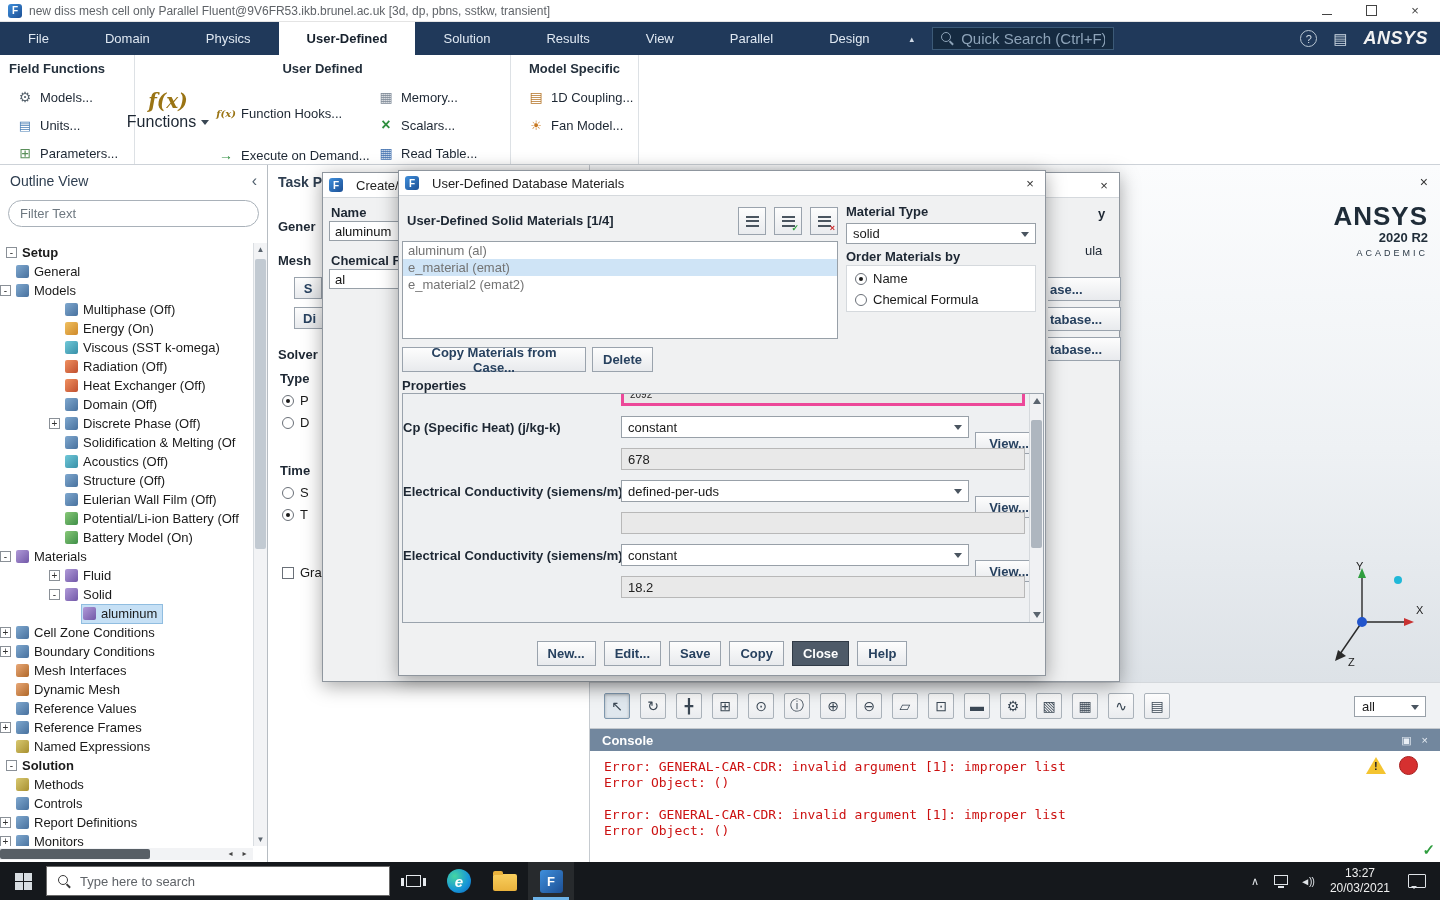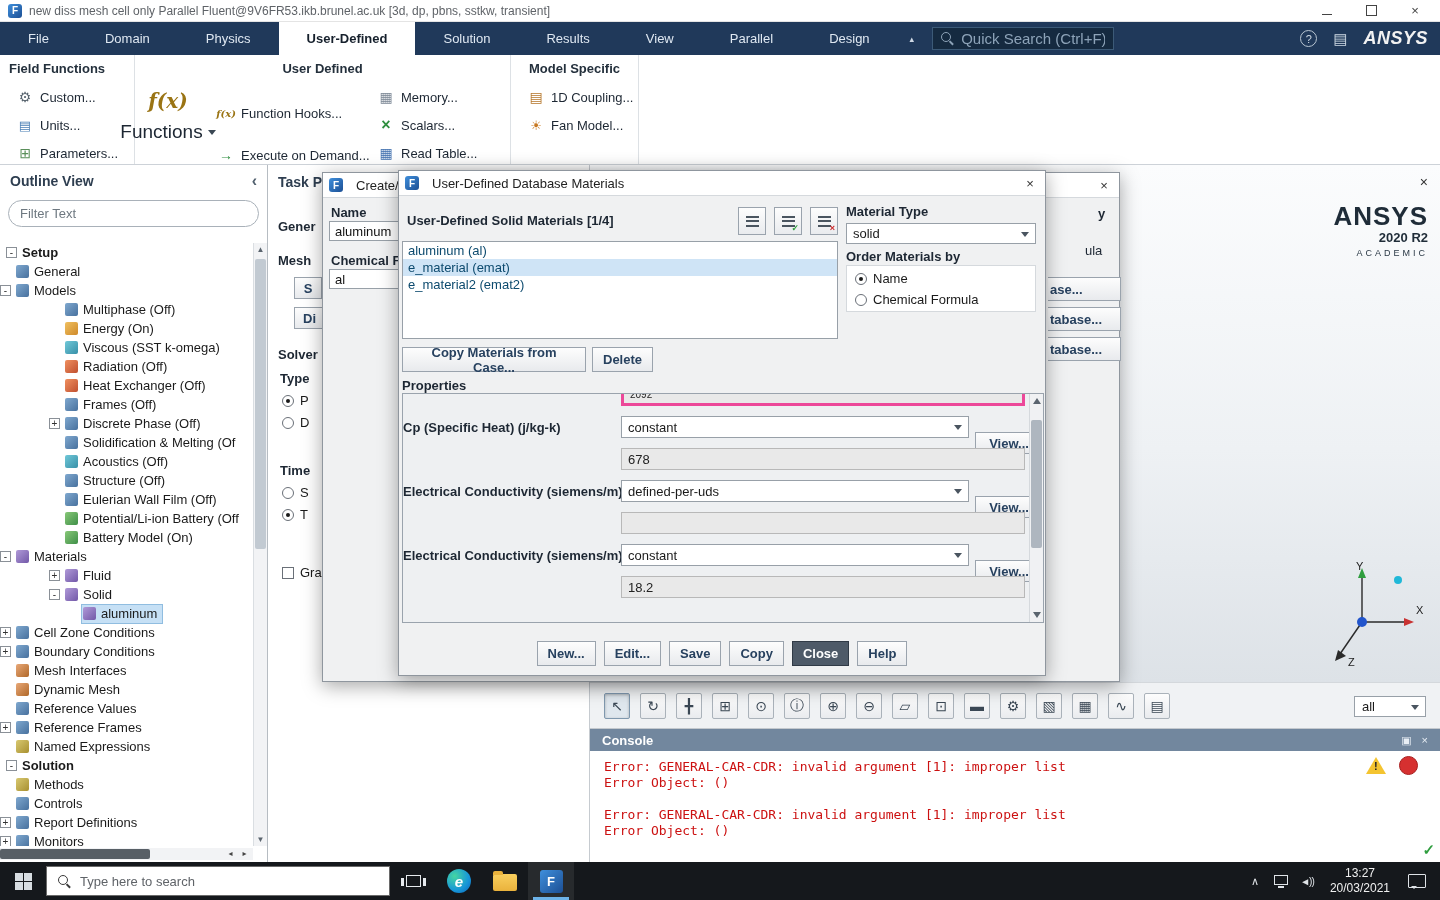--- a/index.html
+++ b/index.html
@@ -46,28 +46,28 @@
   [data-name="function-hooks-icon"]::before { content:"f(x)"; font-family:"DejaVu Serif",serif; font-style:italic; font-weight:bold; color:#9a7414; font-size:10px; }
   [data-name="execute-demand-icon"]::before { content:"→"; color:#2f8f3f; font-weight:bold; font-size:14px; }
   [data-name="memory-icon"]::before { content:"▦"; color:#7a8694; font-size:14px; }
   [data-name="scalars-icon"]::before { content:"×"; color:#2f8f3f; font-weight:bold; font-size:16px; }
   [data-name="read-table-icon"]::before { content:"▦"; color:#3f6fae; font-size:14px; }
   [data-name="coupling-icon"]::before { content:"▤"; color:#b5762a; font-size:14px; }
   [data-name="fan-icon"]::before { content:"☀"; color:#c87820; font-size:13px; }
   .ud-cols { display:flex; }
   .funcs-btn { width:66px; display:flex; flex-direction:column; align-items:center; padding-top:6px; }
   .funcs-ico { font-family:"DejaVu Serif",serif; font-style:italic; font-weight:bold; color:#9a7414; font-size:20px; }
-  .funcs-lbl { font-size:19px; color:#1d2733; display:flex; align-items:center; gap:5px; margin-top:8px; }
+  .funcs-lbl { font-size:16px; color:#1d2733; display:flex; align-items:center; gap:5px; }
   .caret { width:0; height:0; border:4px solid transparent; border-top:5px solid #3a4754; margin-top:4px; }
   .ud-cola { width:160px; padding-top:16px; }
   .ud-colb { width:140px; }
 
   
   .sidebar { position:absolute; left:0; top:165px; width:268px; height:697px; background:#fff; border-right:1px solid #b6bcc2; }
-  .ov-head { display:flex; align-items:center; height:32px; padding:0 10px; font-weight:bold; color:#2e3e50; font-size:14px; }
+  .ov-head { display:flex; align-items:center; height:32px; padding:0 10px; font-weight:normal; color:#2e3e50; font-size:14px; }
   .ov-collapse { margin-left:auto; color:#51606e; font-size:16px; }
   .filter { margin:3px 8px 8px 8px; height:27px; border:1px solid #a9b1b9; border-radius:14px; display:flex; align-items:center; padding:0 11px; }
   .filter input { border:0; outline:0; width:100%; font-size:13px; color:#333; font-family:inherit; }
   .filter input::placeholder { color:#6e7880; }
   .tree { position:absolute; left:0; top:78px; right:14px; bottom:16px; overflow:hidden; }
   .trow { display:flex; align-items:center; height:19px; white-space:nowrap; }
   .exp { width:11px; height:11px; border:1px solid #8a9097; background:#fff; color:#333; font-size:10px; line-height:9px; text-align:center; margin-right:4px; flex:0 0 auto; }
   .exp:empty { visibility:hidden; }
   .lvl0 { padding-left:6px; } .lvl1 { } .lvl2 { padding-left:49px; } .lvl3 { padding-left:67px; }
   .row-inner { display:flex; align-items:center; height:18px; padding:0 5px 0 1px; }
@@ -142,21 +142,21 @@
   .fragbtns { position:absolute; left:725px; top:104px; width:73px; }
   .bfrag-btn { width:73px; height:24px; margin-bottom:6px; border:1px solid #9aa3ad; border-left:0; background:linear-gradient(#fdfdfd,#e8eaed); font-weight:bold; color:#27415f; font-size:13px; display:flex; align-items:center; padding-left:2px; overflow:hidden; white-space:nowrap; }
   .flabel { position:absolute; font-weight:bold; color:#1d2733; white-space:nowrap; }
   .sortbtn { position:absolute; width:28px; height:28px; border:1px solid #9aa3ad; background:linear-gradient(#fdfdfd,#e9ebee); display:flex; align-items:center; justify-content:center; }
   .bars { width:13px; height:11px; background:repeating-linear-gradient(to bottom,#4a5560 0,#4a5560 2px,transparent 2px,transparent 4.5px); }
   .sort-mark { position:absolute; right:2px; bottom:1px; font-size:9px; font-weight:bold; }
   .mk-green { color:#2f9e3f; } .mk-red { color:#cc2222; }
   .wsel { position:absolute; height:21px; background:#fff; border:1px solid #98a0a8; font-size:13px; padding:2px 20px 0 6px; white-space:nowrap; overflow:hidden; }
   .wsel::after { content:""; position:absolute; right:6px; top:8px; border:4px solid transparent; border-top:5px solid #4a5560; }
   .mlist { position:absolute; left:3px; top:70px; width:436px; height:98px; background:#fff; border:1px solid #98a0a8; overflow:hidden; }
-  .mrow { height:17px; line-height:17px; padding-left:5px; font-size:13px; color:#0c4a6e; white-space:nowrap; }
+  .mrow { height:17px; line-height:17px; padding-left:5px; font-size:13px; color:#737373; white-space:nowrap; }
   .mrow.sel { background:#cfe4f6; }
   .radio-panel { position:absolute; left:447px; top:94px; width:190px; height:47px; background:#fff; border:1px solid #d5d9dd; padding-top:2px; }
   .radio-row { display:flex; align-items:center; gap:6px; height:21px; padding-left:8px; white-space:nowrap; }
   .btn { height:25px; border:1px solid #9aa3ad; background:linear-gradient(#fdfdfd,#e8eaed); font-weight:bold; color:#27415f; font-size:13px; padding:0 10px; font-family:inherit; display:flex; align-items:center; justify-content:center; }
   .btn.dark { background:#4e5a68; color:#fff; border-color:#303a46; }
   .copy-btn { position:absolute; left:3px; top:176px; width:184px; }
   .del-btn { position:absolute; left:193px; top:176px; }
   .props { position:absolute; left:3px; top:222px; width:642px; height:230px; border:1px solid #9aa3ad; background:#eef0f2; overflow:hidden; }
   .cutfield { position:absolute; left:218px; top:-10px; width:404px; height:22px; background:#e9e9e9; border:3px solid #ec4899; font-size:10px; padding:2px 6px; color:#222; }
   .prows { position:absolute; left:0; top:22px; width:624px; }
@@ -238,21 +238,21 @@
       <span class="doc-ico" data-name="docs-icon">▤</span>
       <span class="brand" data-name="ansys-brand-logo">ANSYS</span>
     </span>
   </div>
 
   <div class="ribbon-body" data-name="ribbon-body">
     <div class="rgroup rg-ff" data-name="group-field-functions">
       <div class="rg-label" data-name="group-label">Field Functions</div>
       <div class="ritem" data-name="custom-button">
         <span class="ric" data-name="custom-icon"></span>
-        <span data-name="custom-label">Custom...</span>
+        <span data-name="custom-label">Models...</span>
       </div>
       <div class="ritem" data-name="units-button">
         <span class="ric" data-name="units-icon"></span>
         <span data-name="units-label">Units...</span>
       </div>
       <div class="ritem" data-name="parameters-button">
         <span class="ric" data-name="parameters-icon"></span>
         <span data-name="parameters-label">Parameters...</span>
       </div>
     </div>
@@ -377,21 +377,21 @@
           <span class="row-inner">
             <span class="ticon" data-name="heat-exchanger-icon"></span>
             <span class="tlabel" data-name="tree-item-label">Heat Exchanger (Off)</span>
           </span>
         </div>
 
         <div class="trow lvl2" data-name="tree-item">
           <span class="exp" data-name="expander-icon"></span>
           <span class="row-inner">
             <span class="ticon" data-name="species-icon"></span>
-            <span class="tlabel" data-name="tree-item-label">Frames (Off)</span>
+            <span class="tlabel" data-name="tree-item-label">Domain (Off)</span>
           </span>
         </div>
 
         <div class="trow lvl2" data-name="tree-item">
           <span class="exp" data-name="expander-icon">+</span>
           <span class="row-inner">
             <span class="ticon" data-name="discrete-phase-icon"></span>
             <span class="tlabel" data-name="tree-item-label">Discrete Phase (Off)</span>
           </span>
         </div>

